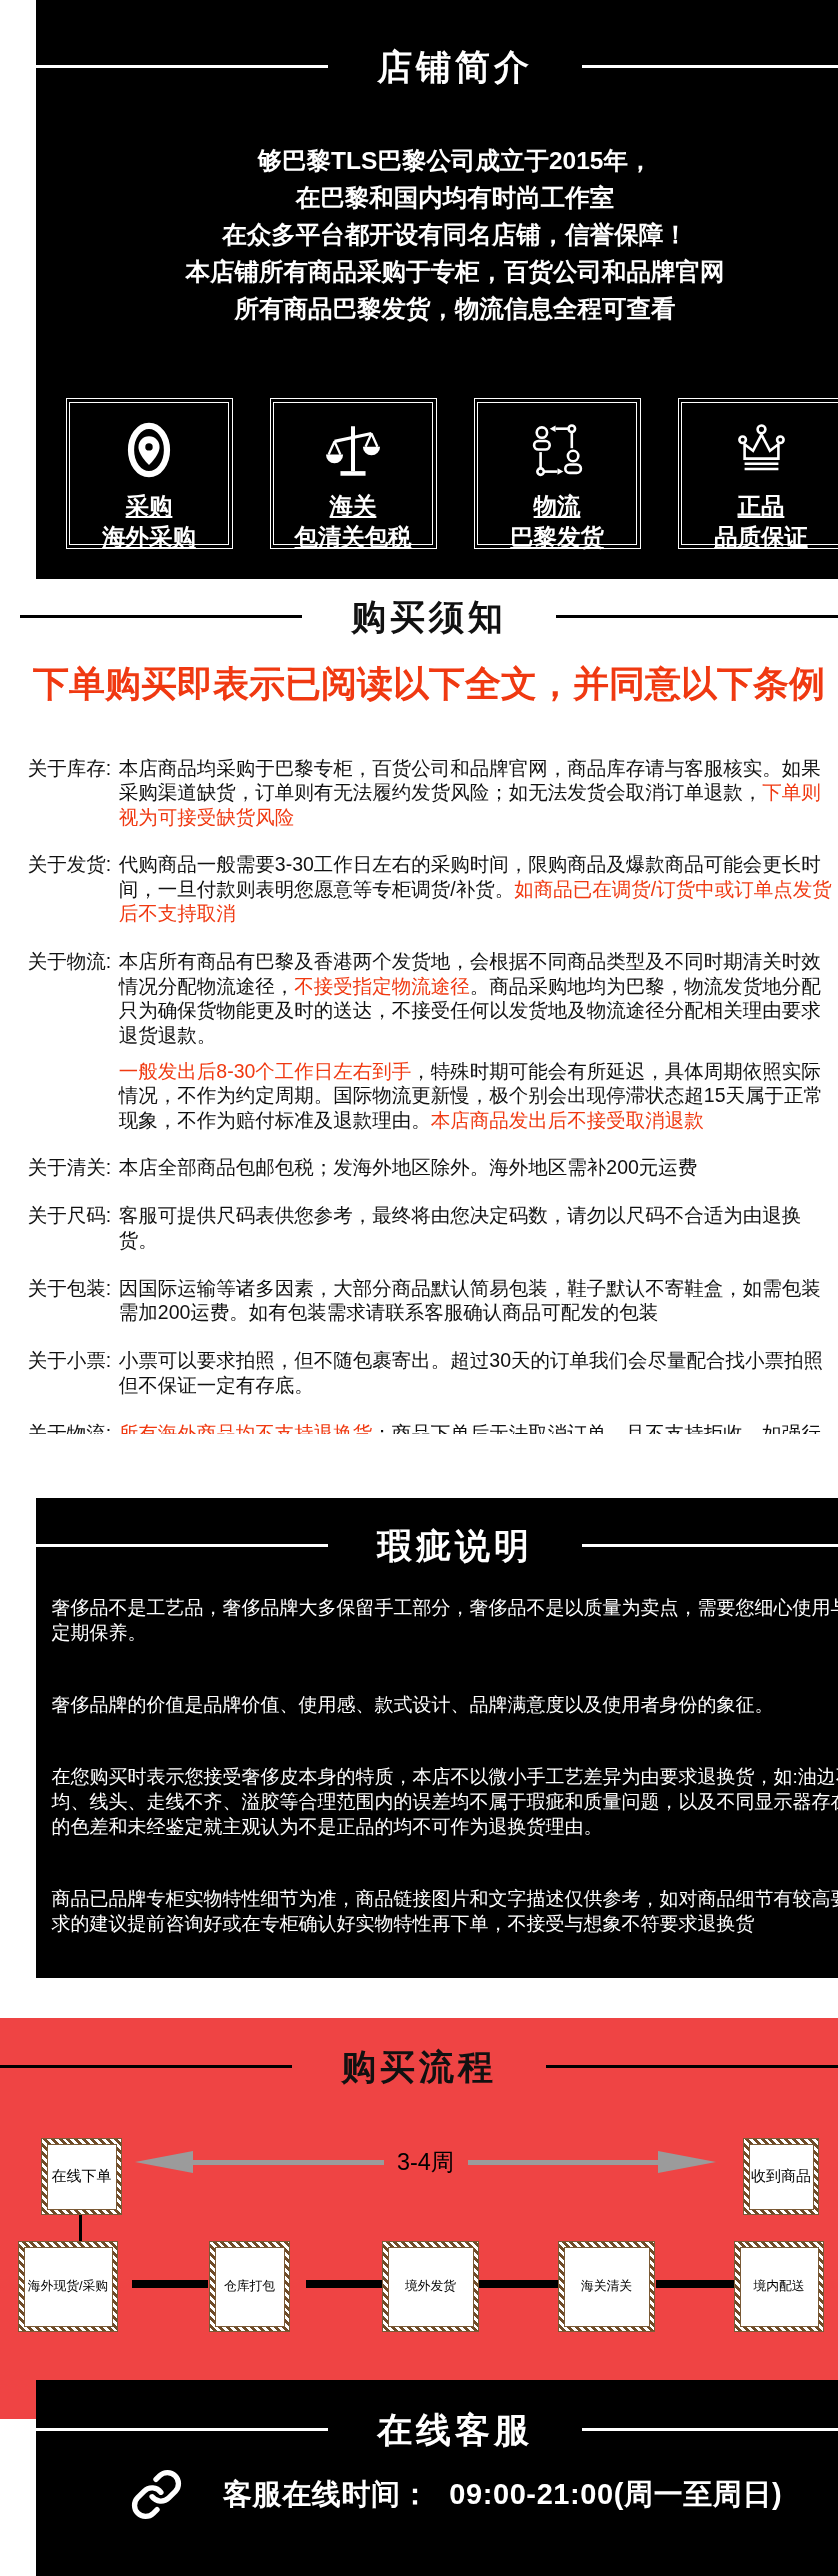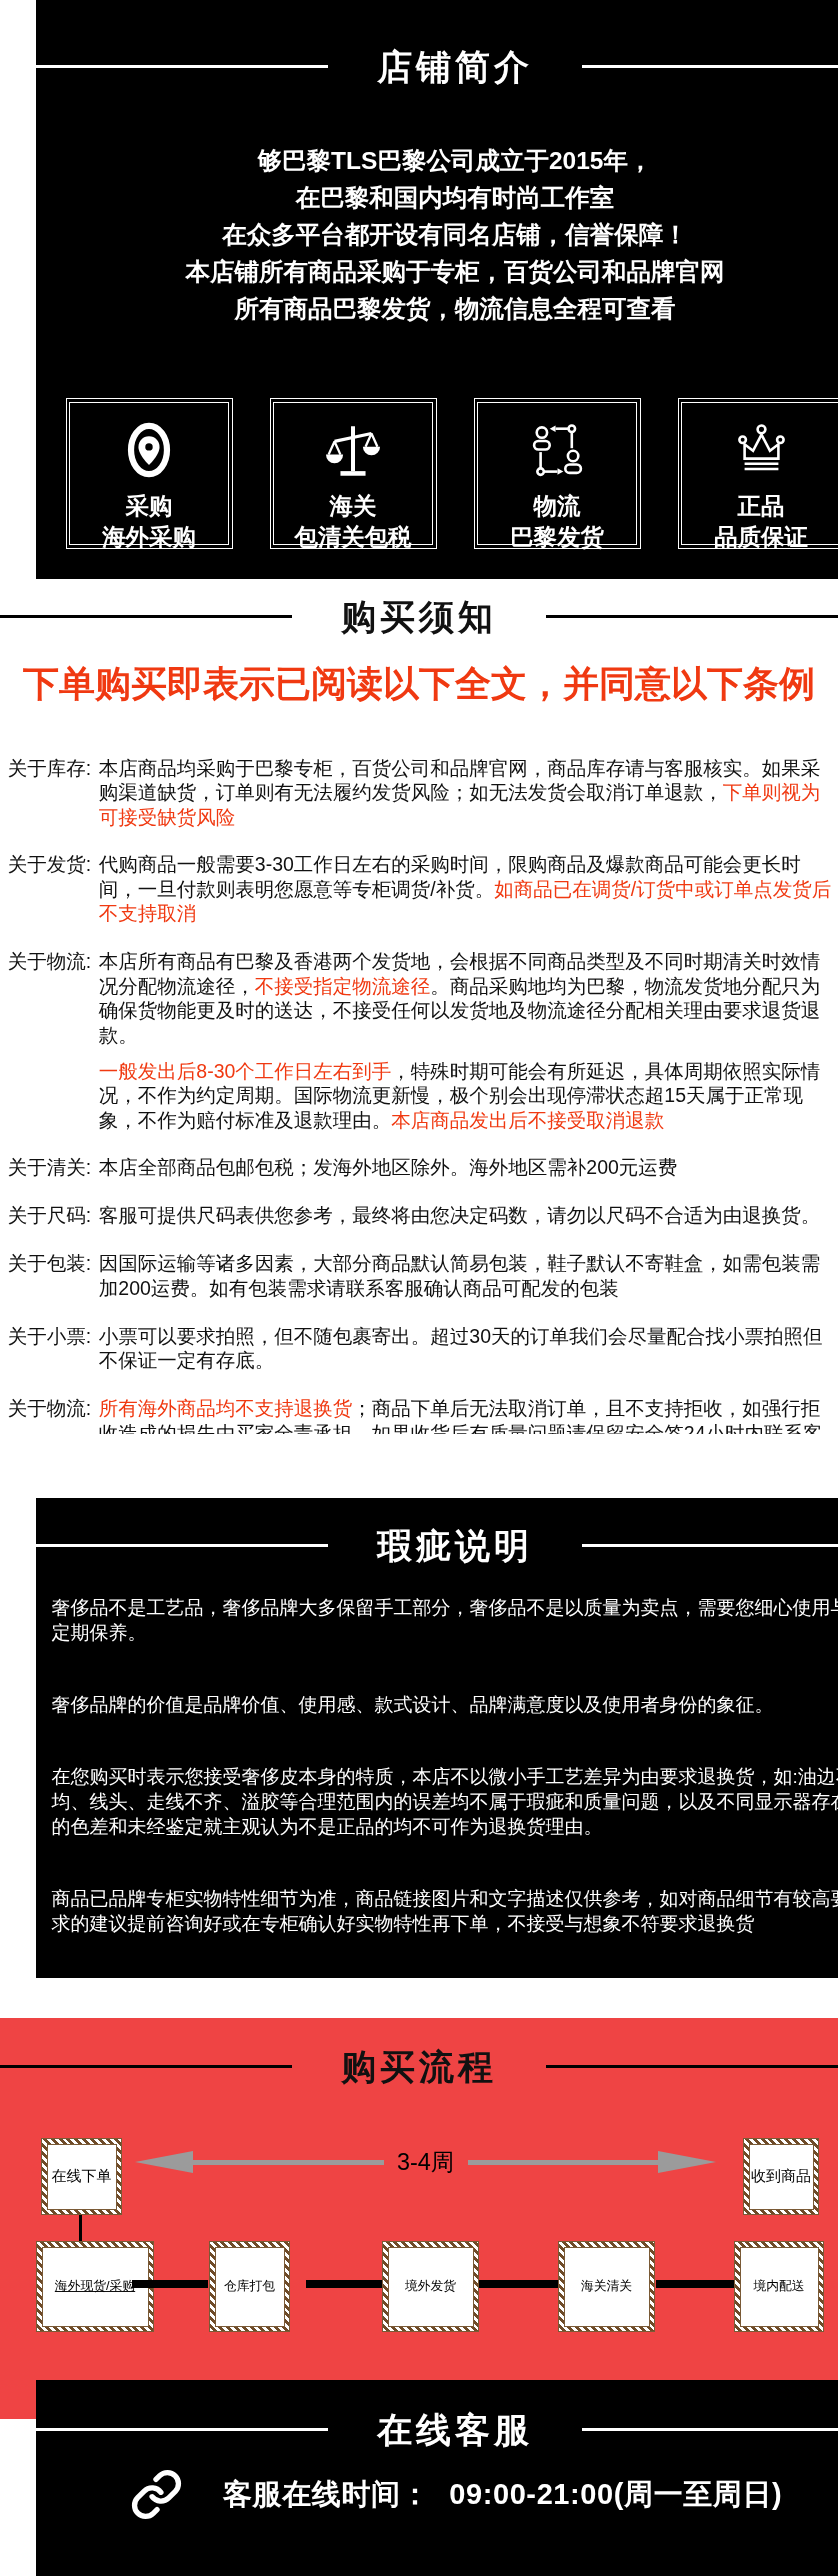--- a/index.html
+++ b/index.html
@@ -12,27 +12,27 @@
   .title-row{display:flex;align-items:center;width:100%;}
   .title-row .rule{flex:1;height:2.8px;background:#000;}
   .dark .title-row .rule{background:#fff;height:2.2px;}
   .sec-title{margin:0 49px;font-size:35px;font-weight:bold;letter-spacing:3.9px;line-height:1;white-space:nowrap;}
 
   
   #sec-intro{top:0;height:579px;}
   #sec-intro .title-row{padding-top:49px;}
   .intro-lines{margin-top:58px;text-align:center;font-size:24.5px;font-weight:bold;line-height:37px;}
   .cards{position:absolute;top:398px;left:29.5px;right:29.5px;display:flex;justify-content:space-between;}
-  .card{position:relative;width:167px;height:151px;border:1.1px solid #fff;box-sizing:border-box;}
+  .card{position:relative;width:167px;height:151px;border:1.1px solid #fff;box-sizing:border-box;text-decoration:underline;}
   .card::after{content:'';position:absolute;inset:2.8px;border:0.6px solid #fff;pointer-events:none;}
   .card-icon{height:83px;margin-top:9px;display:flex;align-items:center;justify-content:center;}
   .card-text{text-align:center;font-size:23.4px;font-weight:bold;line-height:31px;}
 
   
-  #sec-notice{top:579px;height:855px;background:#fff;}
+  #sec-notice{top:579px;height:855px;background:#fff;padding-left:20px;}
   #sec-notice .title-row{padding-top:20px;}
   .subtitle{margin-top:25.6px;text-align:center;font-size:36px;font-weight:bold;}
   .red{color:#f03911;}
   .notices{margin:47px 5.6px 0 7.8px;}
   .notice-item{display:flex;font-size:19.5px;line-height:24.5px;margin-bottom:23.4px;}
   .notice-item.cont{margin-top:-12.2px;}
   .notice-label{flex:0 0 91px;white-space:nowrap;}
   .notice-body{flex:1;}
 
   
@@ -247,21 +247,21 @@
         <span class="shaft"></span>
         <span class="ah ah-right"></span>
       </div>
 
       <div class="stripe-box box-end">
         <div class="stripe-inner">收到商品</div>
       </div>
 
       <div class="v-line"></div>
 
-      <div class="stripe-box step-box" style="left:36px;width:118px;text-decoration:underline;">
+      <div class="stripe-box step-box" style="left:18px;width:100px;">
         <div class="stripe-inner">海外现货/采购</div>
       </div>
       <div class="h-conn" style="left:132px;width:76px;"></div>
       <div class="stripe-box step-box" style="left:209px;width:81px;">
         <div class="stripe-inner">仓库打包</div>
       </div>
       <div class="h-conn" style="left:306px;width:76px;"></div>
       <div class="stripe-box step-box" style="left:382px;width:97px;">
         <div class="stripe-inner">境外发货</div>
       </div>

